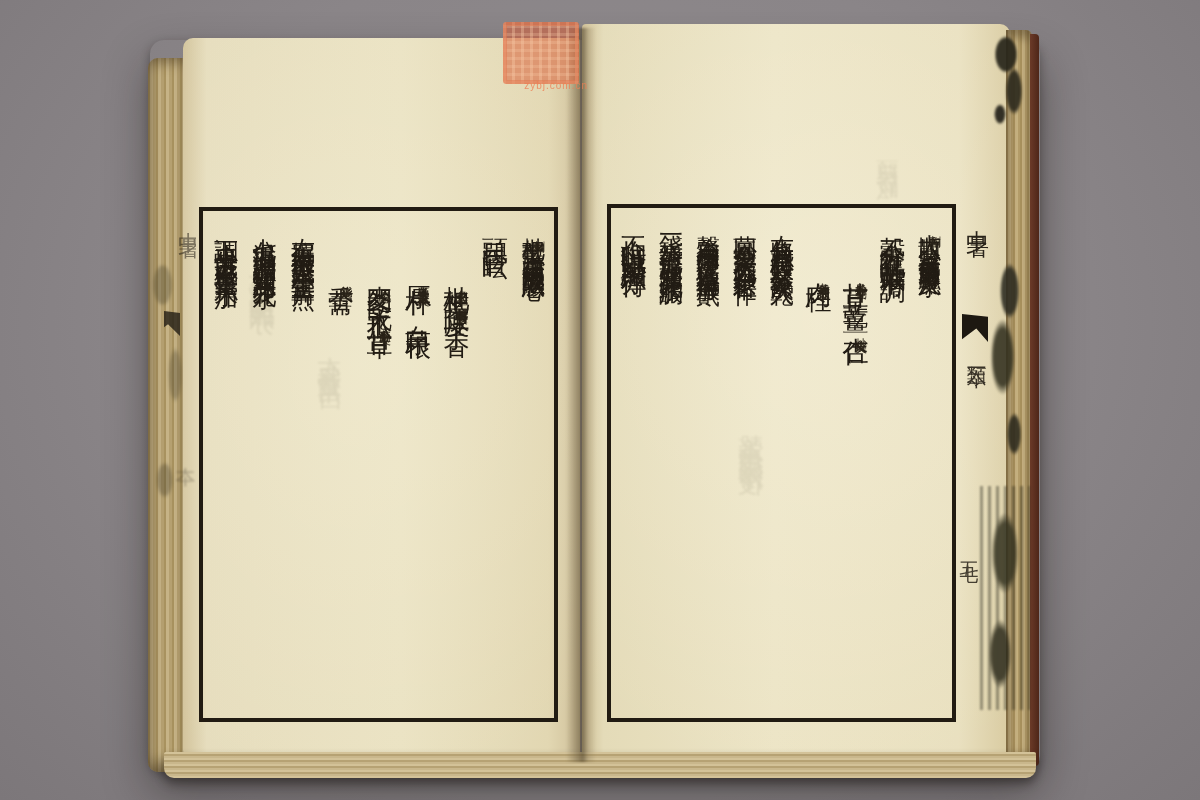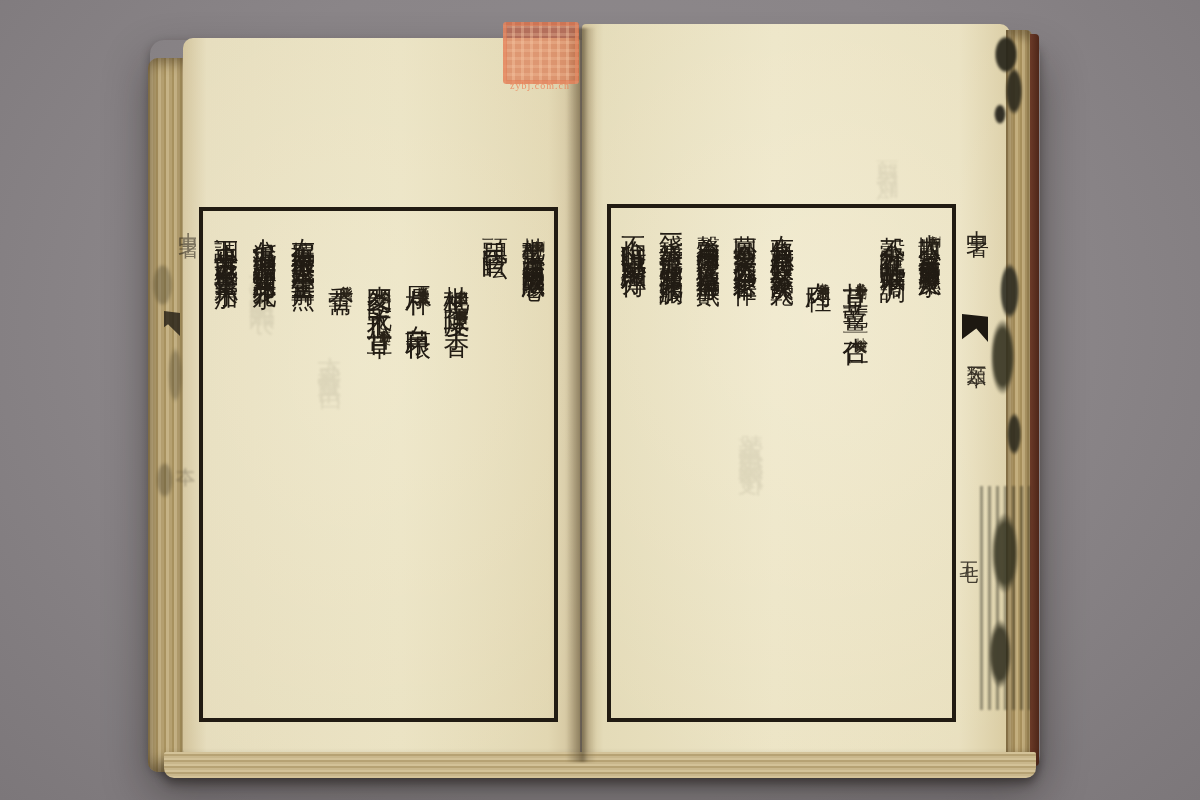--- a/index.html
+++ b/index.html
@@ -83,22 +83,22 @@
   .kl-fishtail{position:absolute;left:-8px;top:104px;width:24px;height:26px;background:#221d14;opacity:.8;
     clip-path:polygon(0 0,100% 12%,100% 100%,50% 55%,0 88%);filter:blur(.5px);}
   .kl-faint{position:absolute;left:9px;top:246px;font-size:20px;opacity:.3;filter:blur(1px);}
   
   .seal{position:absolute;left:503px;top:22px;width:76px;height:62px;z-index:6;border-radius:3px;
     background:
       repeating-linear-gradient(90deg, rgba(250,205,170,.35) 0 3px, rgba(0,0,0,0) 3px 9px),
       repeating-linear-gradient(0deg, rgba(250,205,170,.25) 0 3px, rgba(0,0,0,0) 3px 8px),
       rgba(216,96,58,.55);
     box-shadow:inset 0 0 0 4px rgba(226,120,80,.55);filter:blur(.4px);}
-  .seal-url{position:absolute;left:492px;top:80px;width:96px;z-index:6;text-align:center;
-    font-family:Liberation Serif, serif;font-size:10px;letter-spacing:1px;color:rgba(238,128,84,.8);filter:blur(.3px);}
+  .seal-url{position:absolute;left:492px;top:80px;width:96px;z-index:6;text-align:right;
+    font-family:Liberation Sans, sans-serif;font-size:10px;letter-spacing:1px;color:rgba(238,128,84,.8);filter:blur(.3px);}
   
   .fleck{position:absolute;left:256px;top:298px;width:7px;height:6px;border-radius:50%;background:#4a4434;opacity:.7;z-index:4;}
   .ghost{position:absolute;writing-mode:vertical-rl;text-orientation:upright;font-size:25px;letter-spacing:5px;
     color:#6d6852;opacity:.13;transform:scaleX(-1);filter:blur(1px);z-index:2;}
 </style>
 </head>
 <body>
 
 <div class="photo">
   <div class="book-shadow"></div>

